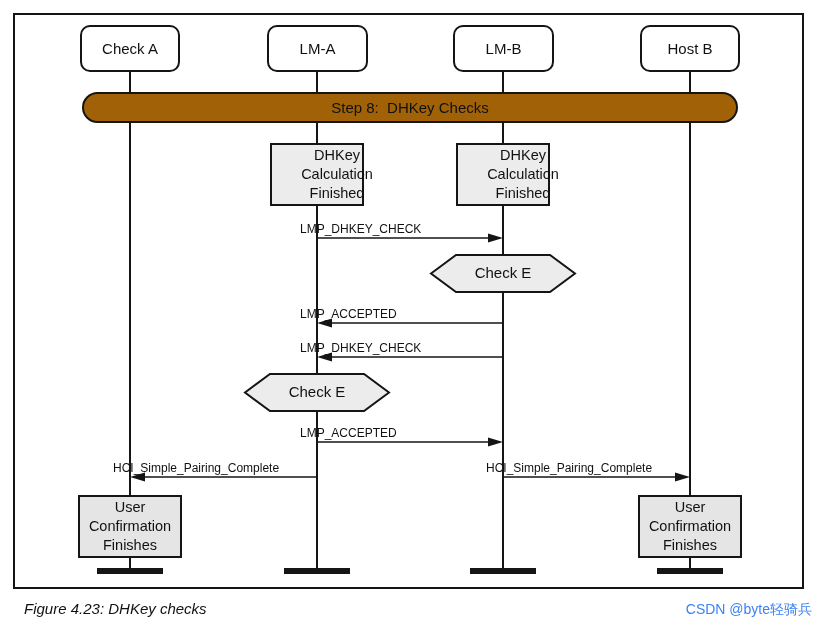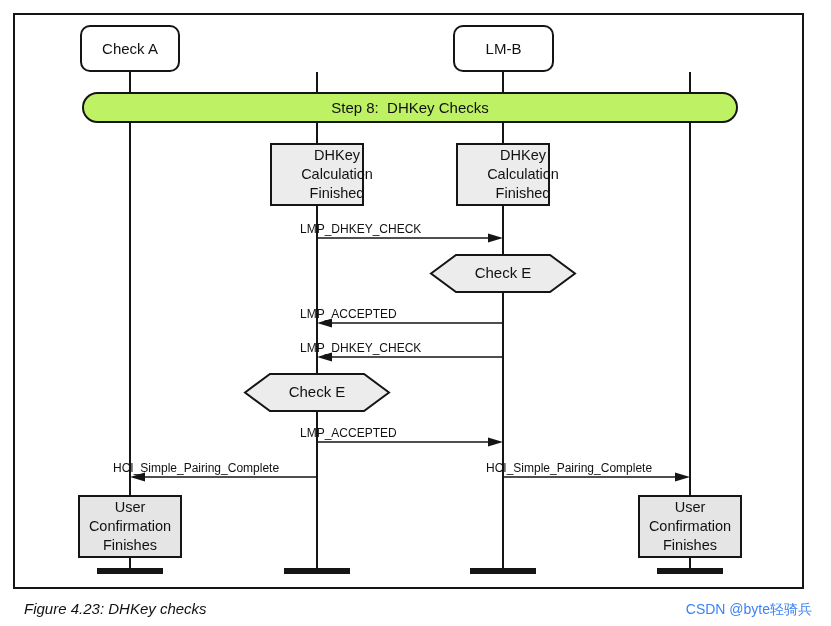--- a/index.html
+++ b/index.html
@@ -13,21 +13,21 @@
   }
   .layer{position:absolute;left:0;top:0;}
   .actor{
     position:absolute;top:25px;height:47px;box-sizing:border-box;
     border:2px solid #151515;border-radius:10px;background:#ffffff;
     display:flex;align-items:center;justify-content:center;
     font-size:15px;z-index:3;
   }
   .banner{
     position:absolute;left:82px;top:92px;width:656px;height:31px;box-sizing:border-box;
-    border:2px solid #151515;border-radius:15.5px;background:#bef264;
+    border:2px solid #151515;border-radius:15.5px;background:#a16207;
     display:flex;align-items:center;justify-content:center;
     font-size:15px;white-space:pre;z-index:3;
   }
   .statebox{
     position:absolute;width:94px;height:63px;box-sizing:border-box;
     border:2px solid #151515;background:#ececec;
     display:flex;align-items:center;justify-content:center;text-align:center;
     font-size:14.5px;line-height:19px;white-space:pre-line;z-index:3;padding-left:40px;
   }
   .endbox{
@@ -88,21 +88,23 @@
     <polygon points="503,442 488,437.5 488,446.5" fill="#151515"></polygon>
 
     <line x1="317" y1="477" x2="136" y2="477" stroke="#151515" stroke-width="1.6"></line>
     <polygon points="130,477 145,472.5 145,481.5" fill="#151515"></polygon>
 
     <line x1="503" y1="477" x2="684" y2="477" stroke="#151515" stroke-width="1.6"></line>
     <polygon points="690,477 675,472.5 675,481.5" fill="#151515"></polygon>
   </svg>
 
   <div class="actor" style="left:80px;width:100px;">Check A</div>
+  <div class="actor" style="left:267px;width:101px;">LM-A</div>
   <div class="actor" style="left:453px;width:101px;">LM-B</div>
+  <div class="actor" style="left:640px;width:100px;">Host B</div>
 
   <div class="banner">Step 8:  DHKey Checks</div>
 
   <div class="statebox" style="left:270px;top:143px;">DHKey
 Calculation
 Finished</div>
   <div class="statebox" style="left:456px;top:143px;">DHKey
 Calculation
 Finished</div>
 

